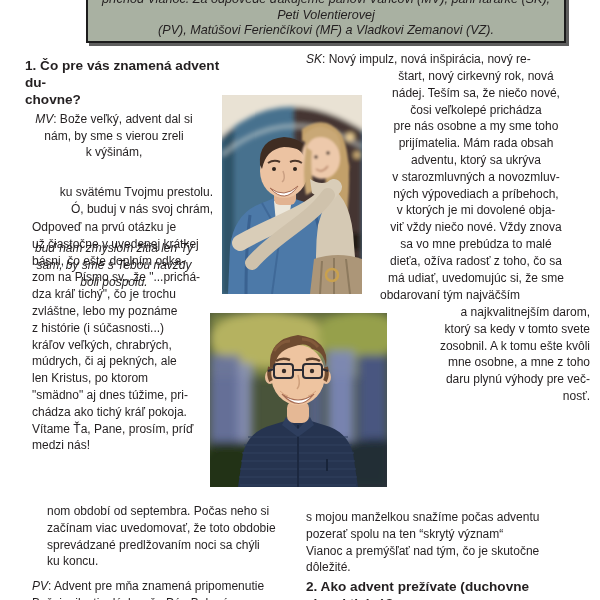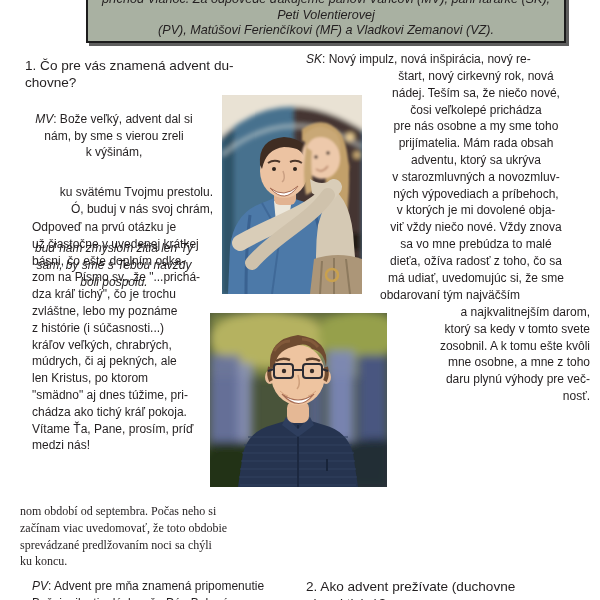--- a/index.html
+++ b/index.html
@@ -5,21 +5,21 @@
   html,body{margin:0;padding:0;background:#ffffff;}
   .page{
     position:relative;width:600px;height:600px;overflow:hidden;
     background:var(--page_bg,#ffffff);
     font-family:"Liberation Sans","DejaVu Sans",sans-serif;
     color:var(--text_color,#231f20);
   }
   .abs{position:absolute;}
   .body-text{font-size:12px;line-height:16.8px;white-space:pre-line;}
   .centered{text-align:center;}
-  .heading{font-size:13.6px;line-height:17px;font-weight:normal;white-space:pre-line;}
+  .heading{font-size:13.6px;line-height:17px;font-weight:bold;white-space:pre-line;}
   .tag{font-style:italic;}
   
   .intro-box{
     left:86px;top:-17px;width:480px;height:60px;
     background:var(--box_bg,#a9b1a2);
     border:2px solid var(--box_border,#1c1c1c);
     box-shadow:3px 3px 0 rgba(40,40,40,.75);
     box-sizing:border-box;
     display:flex;align-items:flex-end;justify-content:center;
   }
@@ -64,21 +64,21 @@
 z histórie (i súčasnosti...)
 kráľov veľkých, chrabrých,
 múdrych, či aj pekných, ale
 len Kristus, po ktorom
 "smädno" aj dnes túžime, pri-
 chádza ako tichý kráľ pokoja.
 Vítame Ťa, Pane, prosím, príď
 medzi nás!</div>
 
 
-  <div class="abs body-text" style="left:20px;top:503px;width:272px;font-family:Liberation Serif, serif;">nom období od septembra. Počas neho si
+  <div class="abs body-text" style="left:47px;top:503px;width:272px;">nom období od septembra. Počas neho si
 začínam viac uvedomovať, že toto obdobie
 sprevádzané predlžovaním noci sa chýli
 ku koncu.</div>
 
   <div class="abs body-text" style="left:32px;top:578px;width:272px;"><i class="tag">PV</i><span>: Advent pre mňa znamená pripomenutie
 Božej milosti a lásky– že Pán Boh nás</span></div>
 
   <div class="abs photo" style="left:222px;top:95px;width:140px;height:199px;">
     <svg width="140" height="199" viewBox="0 0 140 199">
       <defs>
@@ -217,17 +217,21 @@
   <div class="abs body-text centered" style="left:306px;top:287px;width:288px;">obdarovaní tým najväčším</div>
 
   <div class="abs body-text centered" style="left:390px;top:304px;width:200px;text-align:right;">a najkvalitnejším darom,
 ktorý sa kedy v tomto svete
 zosobnil. A k tomu ešte kvôli
 mne osobne, a mne z toho
 daru plynú výhody pre več-
 nosť.</div>
 
 
+  <div class="abs body-text" style="left:306px;top:509px;width:290px;">s mojou manželkou snažíme počas adventu
+pozerať spolu na ten “skrytý význam“
+Vianoc a premýšľať nad tým, čo je skutočne
+dôležité.</div>
 
   <div class="abs heading" style="left:306px;top:578px;width:290px;">2. Ako advent prežívate (duchovne
 aj prakticky)?</div>
 
 </div>
 
 </body></html>

